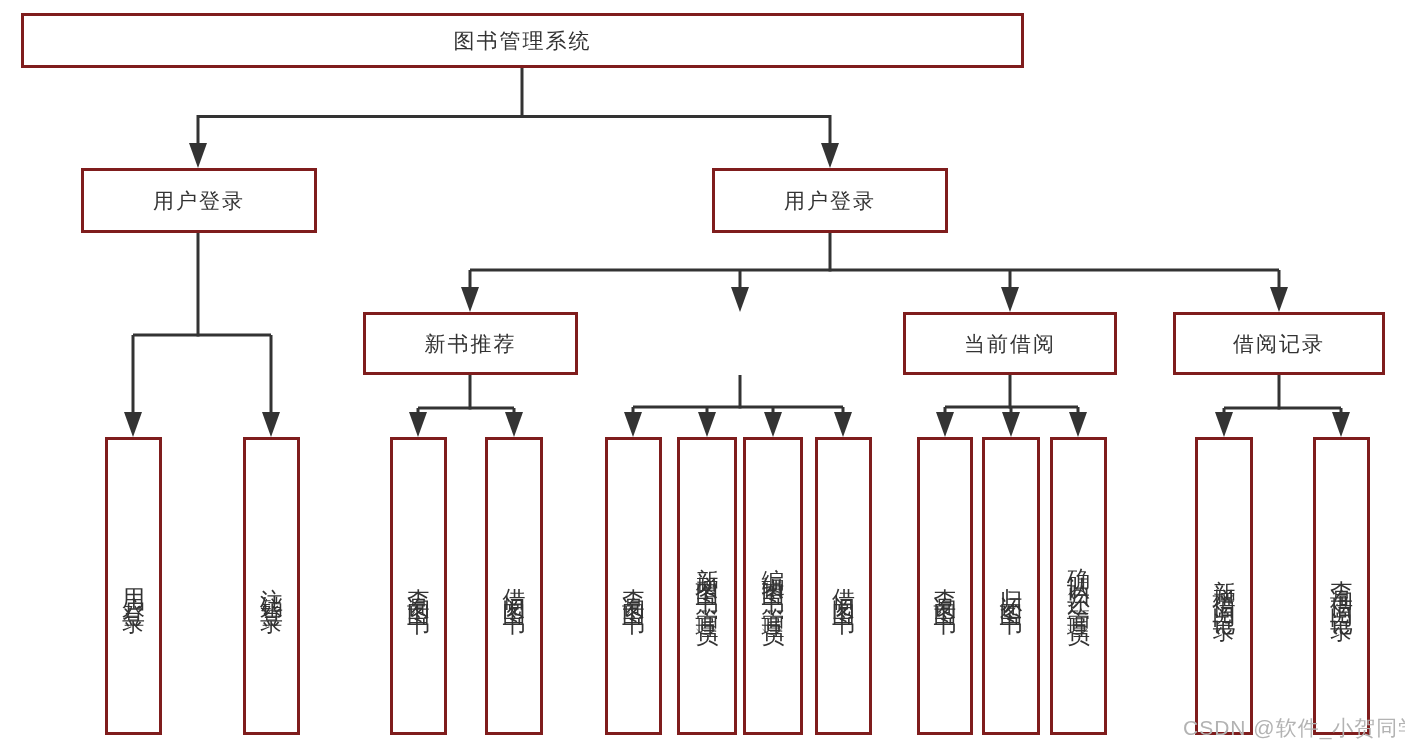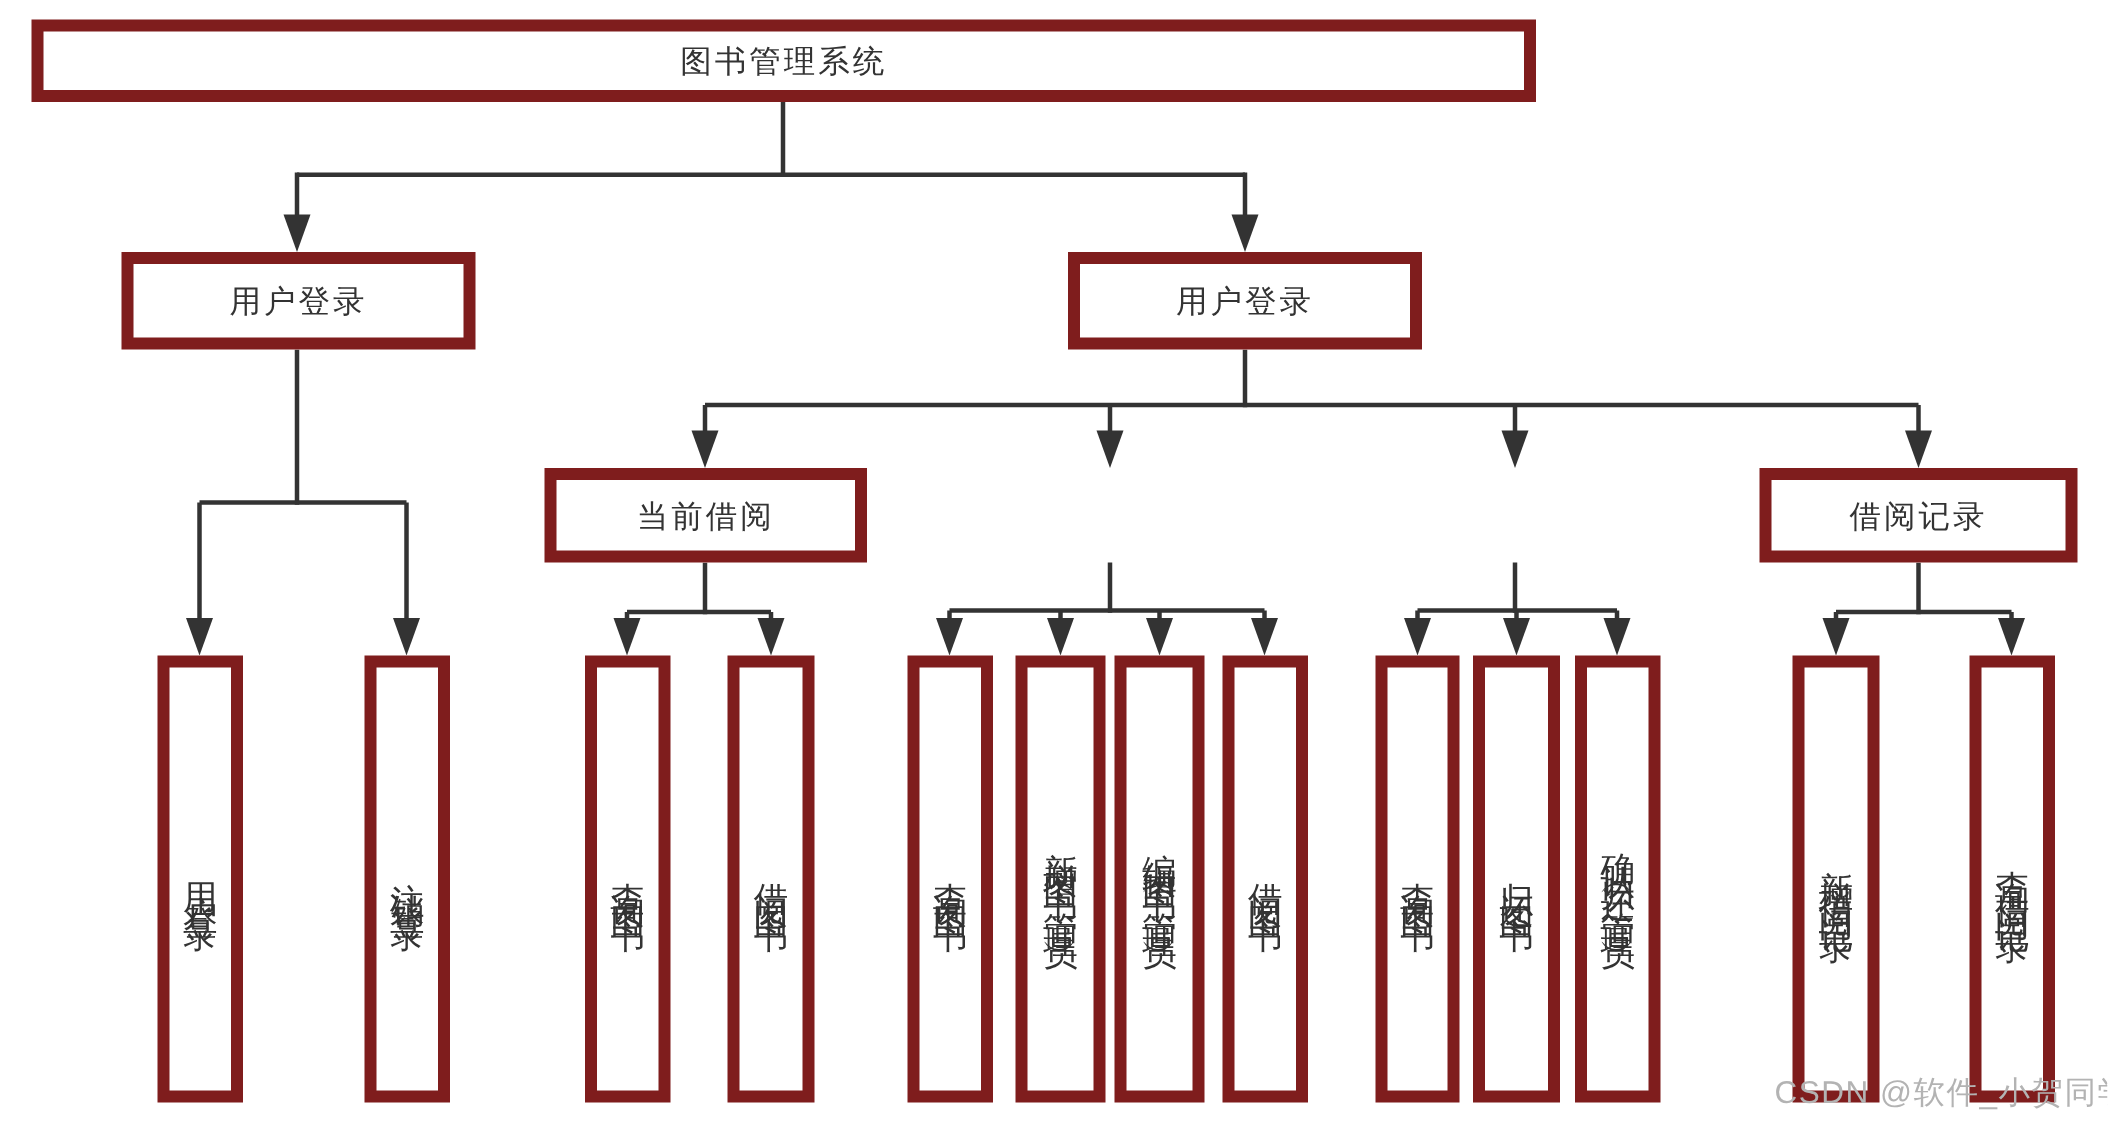--- a/index.html
+++ b/index.html
@@ -12,21 +12,21 @@
     overflow: hidden;
   }
   .connectors {
     position: absolute;
     left: 0; top: 0;
     z-index: 1;
   }
   .box {
     position: absolute;
     box-sizing: border-box;
-    border: 8px solid #7f1d1d;
+    border: 3px solid #7f1d1d;
     background: #ffffff;
     color: #333333;
     display: flex;
     align-items: center;
     justify-content: center;
     z-index: 2;
   }
   .h-box {
     font-size: 21px;
     letter-spacing: 2px;
@@ -132,21 +132,22 @@
       <path d="M1215 412 L1233 412 L1224 437 Z"></path>
       <path d="M1332 412 L1350 412 L1341 437 Z"></path>
     </g>
   </svg>
 
   <div class="box h-box" style="left:21px;top:13px;width:1003px;height:55px">图书管理系统</div>
 
   <div class="box h-box" style="left:81px;top:168px;width:236px;height:65px">用户登录</div>
   <div class="box h-box" style="left:712px;top:168px;width:236px;height:65px">用户登录</div>
 
-  <div class="box h-box" style="left:363px;top:312px;width:215px;height:63px">当前借阅</div>
+  <div class="box h-box" style="left:363px;top:312px;width:215px;height:63px">新书推荐</div>
+  <div class="box h-box" style="left:903px;top:312px;width:214px;height:63px">当前借阅</div>
   <div class="box h-box" style="left:1173px;top:312px;width:212px;height:63px">借阅记录</div>
 
   <div class="box v-box" style="left:105px;top:437px;width:57px;height:298px">用户登录</div>
   <div class="box v-box" style="left:243px;top:437px;width:57px;height:298px">注销登录</div>
 
   <div class="box v-box" style="left:390px;top:437px;width:57px;height:298px">查询图书</div>
   <div class="box v-box" style="left:485px;top:437px;width:58px;height:298px">借阅图书</div>
 
   <div class="box v-box" style="left:605px;top:437px;width:57px;height:298px">查询图书</div>
   <div class="box v-box" style="left:677px;top:437px;width:60px;height:298px">新增图书（管理员）</div>

